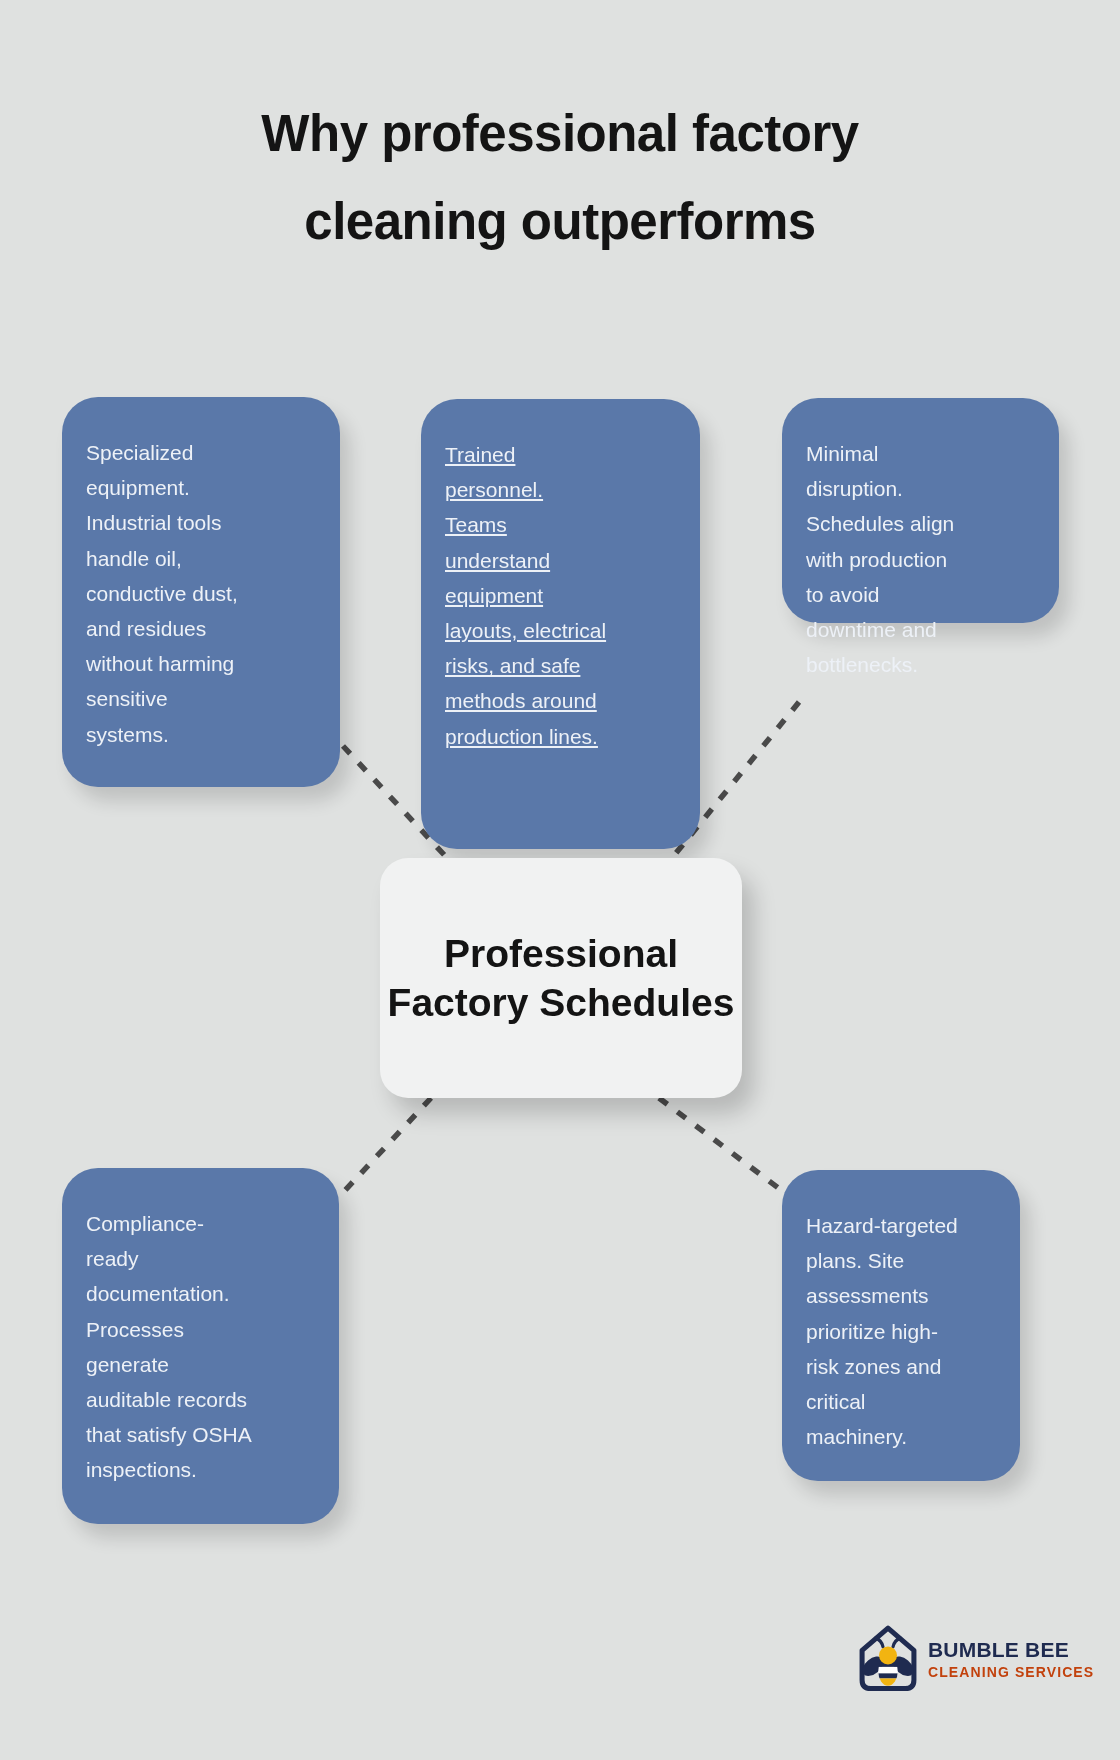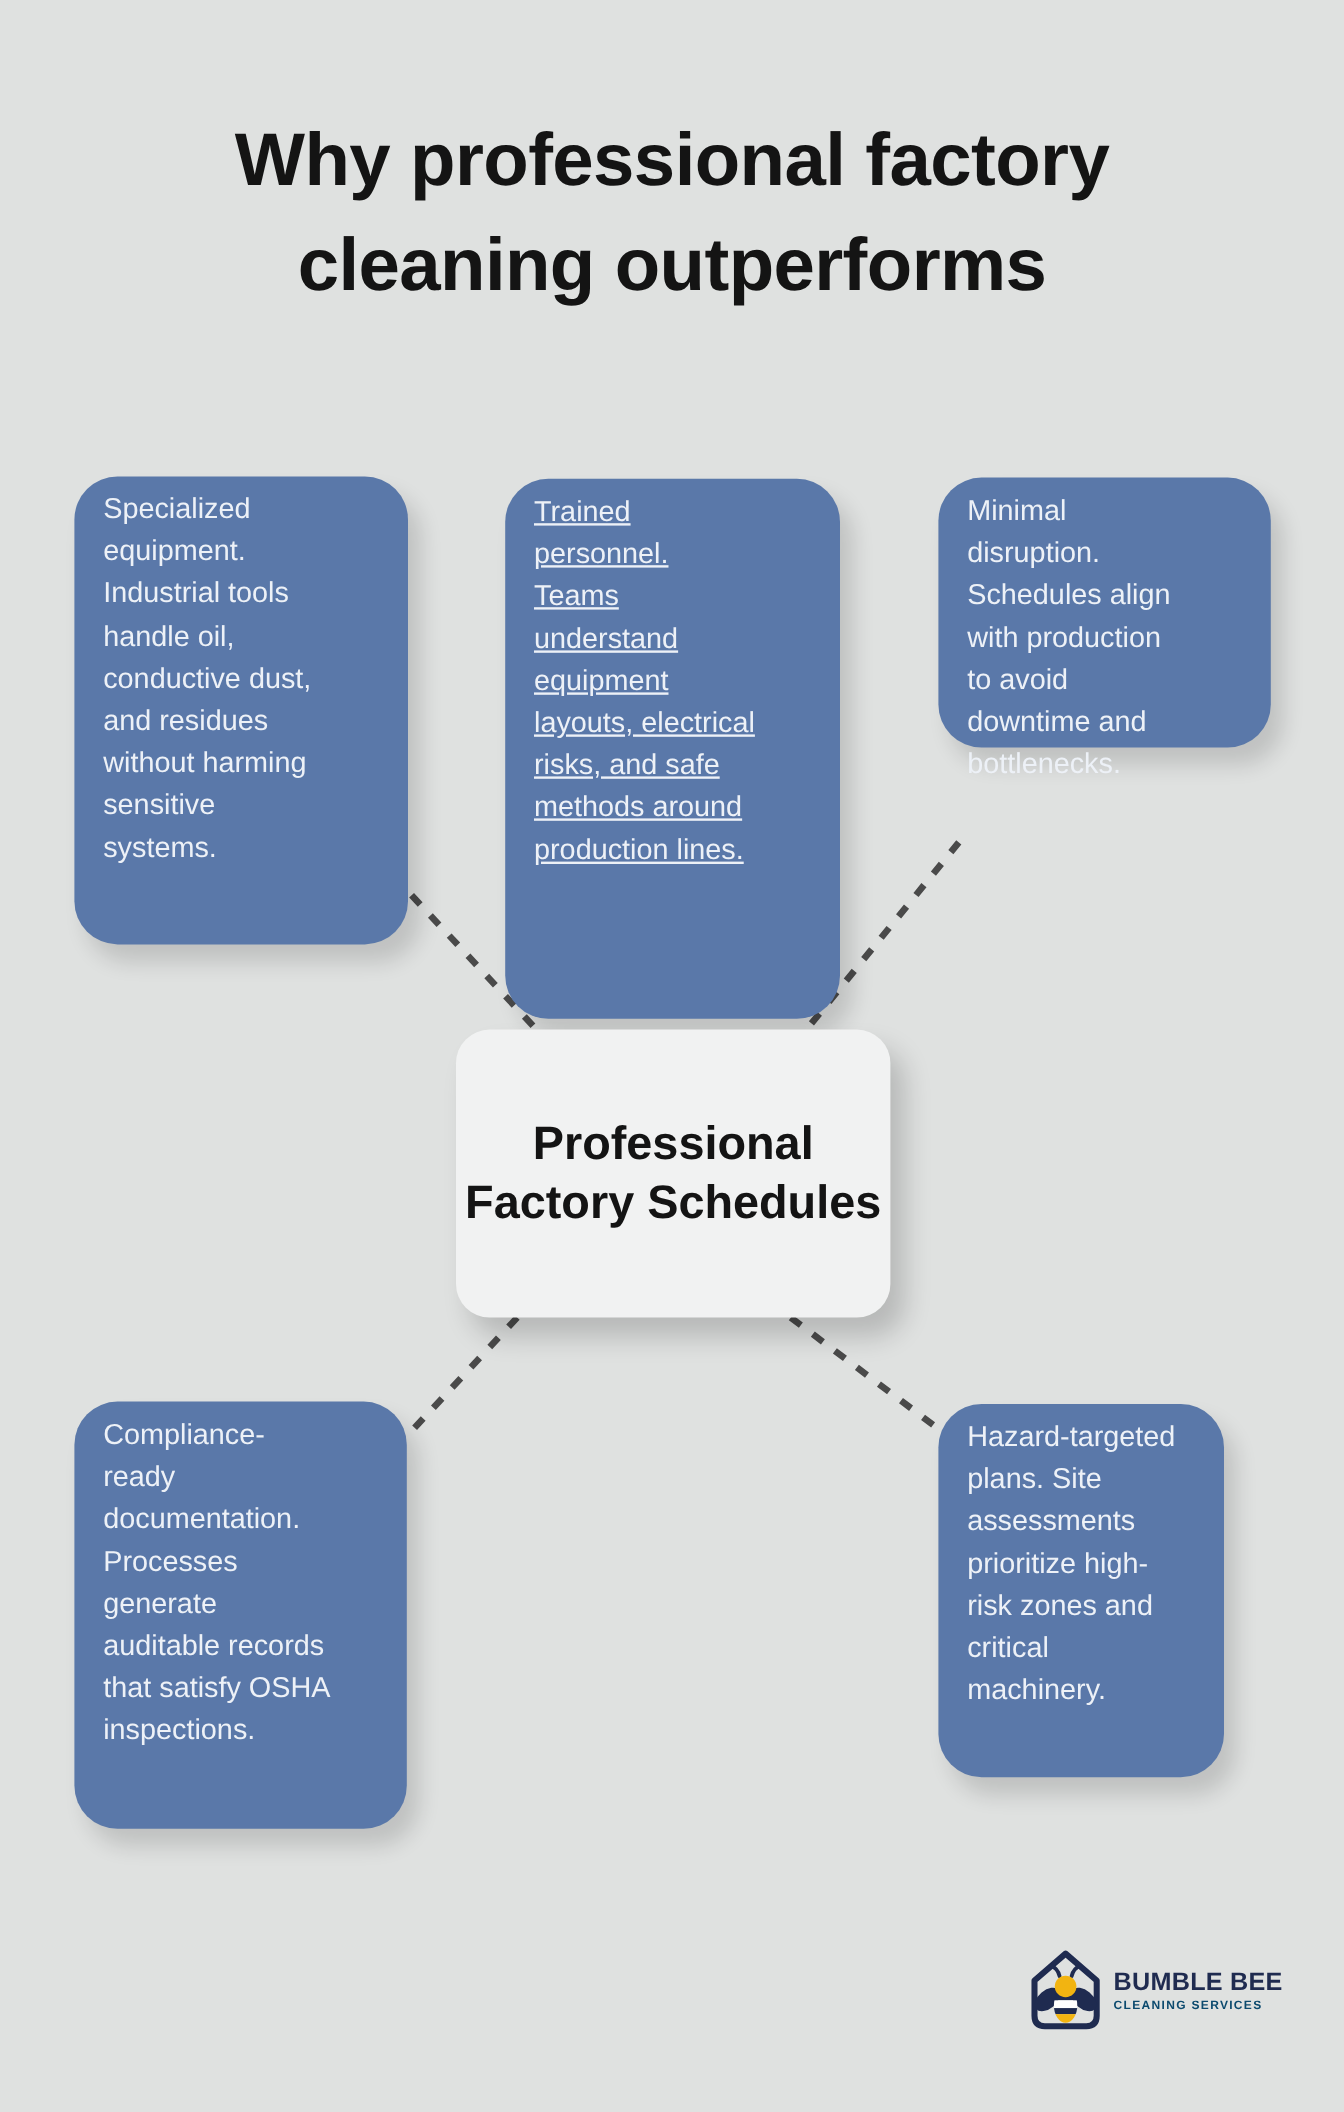--- a/index.html
+++ b/index.html
@@ -4,28 +4,28 @@
 <style>
   html,body { margin:0; padding:0; background:#c9cbca; }
   .canvas {
     position:relative; width:1120px; height:1760px;
     background:#dfe1e0; overflow:hidden;
     font-family:"Liberation Sans", sans-serif;
   }
   .connectors { position:absolute; left:0; top:0; width:1120px; height:1760px; }
   .title {
     position:absolute; top:90px; left:0; width:1120px; margin:0;
-    text-align:center; font-weight:bold; font-size:62px; line-height:88px;
+    text-align:center; font-weight:bold; font-size:51px; line-height:88px;
     color:#141414; letter-spacing:-0.5px;
   }
   .card {
     position:absolute; box-sizing:border-box;
     background:#5a78a9; border-radius:36px;
-    color:#edf1f7; font-size:24px; line-height:35.2px; font-weight:400;
-    padding:10px 18px 0 24px;
+    color:#edf1f7; font-size:21px; line-height:35.2px; font-weight:400;
+    padding:38px 18px 0 24px;
     box-shadow:10px 14px 18px rgba(0,0,0,0.14);
   }
   .card-1 { left:62px;  top:397px;  width:278px; height:390px; }
   .card-2 { left:421px; top:399px;  width:279px; height:450px;text-decoration:underline; }
   .card-3 { left:782px; top:398px;  width:277px; height:225px; }
   .card-4 { left:62px;  top:1168px; width:277px; height:356px; }
   .card-5 { left:782px; top:1170px; width:238px; height:311px; }
   .node {
     position:absolute; left:380px; top:858px; width:362px; height:240px;
     box-sizing:border-box; background:#f1f2f2; border-radius:28px;
@@ -33,21 +33,21 @@
     display:flex; flex-direction:column; justify-content:center; align-items:center;
     text-align:center; font-weight:bold; font-size:39px; line-height:49px; color:#141414;
   }
   .logo { position:absolute; left:852px; top:1623px; display:flex; align-items:center; }
   .logo-icon { width:72px; height:72px; }
   .logo-text { display:flex; flex-direction:column; margin-left:4px; }
   .brand {
     font-size:21px; font-weight:bold; color:#1f2b50; letter-spacing:0.2px; line-height:1;
   }
   .tagline {
-    font-size:10px; font-weight:bold; color:#0c4a6e; letter-spacing:1.1px;
+    font-size:14px; font-weight:bold; color:#c2410c; letter-spacing:1.1px;
     line-height:1; margin-top:5px;
   }
 </style>
 </head>
 <body>
 
 <div class="canvas">
 
   <svg class="connectors" viewBox="0 0 1120 1760" xmlns="http://www.w3.org/2000/svg">
     <g stroke="#4a4a4a" stroke-width="5.5" stroke-dasharray="10.5 12.5" fill="none">

